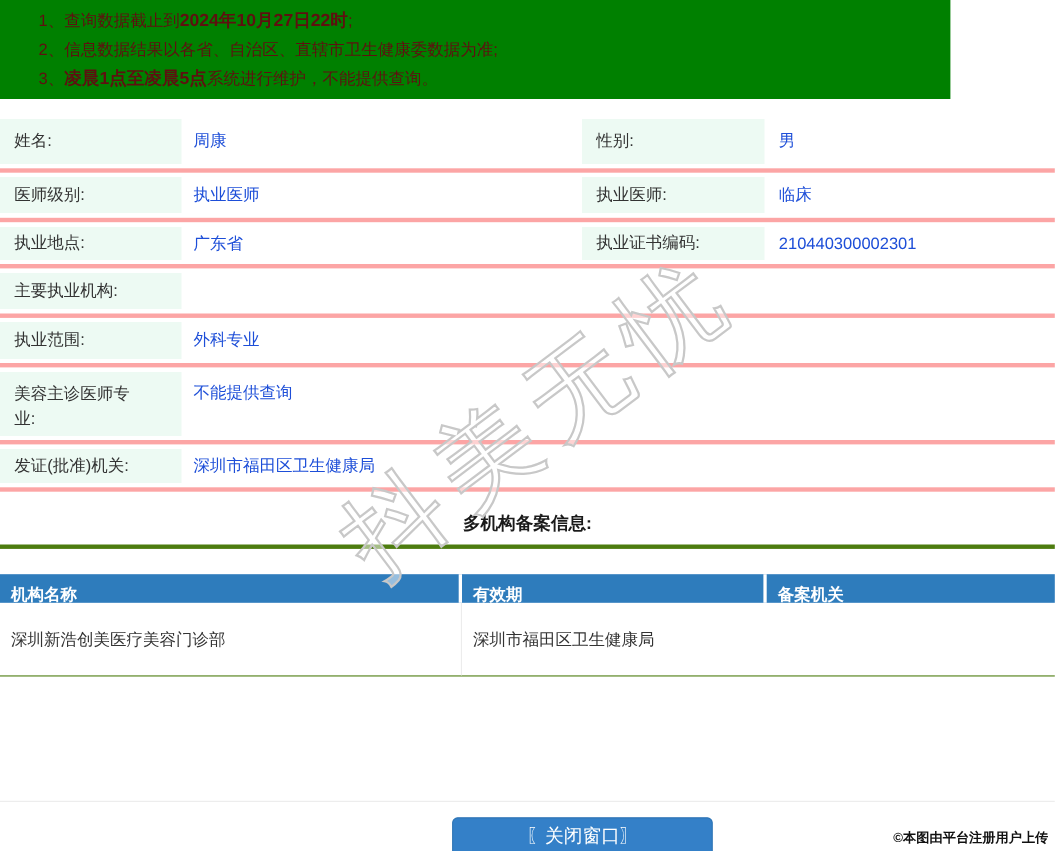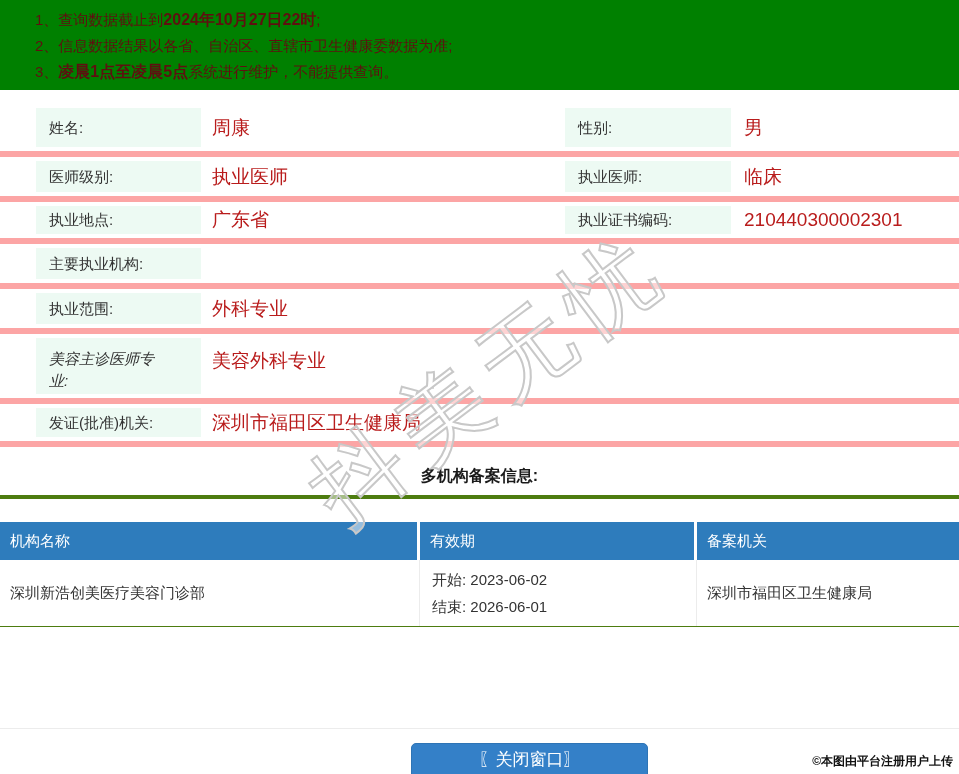--- a/index.html
+++ b/index.html
@@ -1,48 +1,48 @@
 <!DOCTYPE html>
 <html><head>
 <meta charset="utf-8">
 <style>
   html,body{margin:0;padding:0;background:#fff;}
   body{width:959px;height:774px;overflow:hidden;position:relative;
        font-family:"Liberation Sans","DejaVu Sans",sans-serif;color:#333;}
   .page{position:relative;width:959px;height:774px;overflow:hidden;background:#fff;}
 
   
-  .banner{width:959px;height:90px;background:#008000;box-sizing:border-box;
+  .banner{width:864px;height:90px;background:#008000;box-sizing:border-box;
           padding:7px 0 15px 35px;}
   .bline{font-size:15px;line-height:26px;color:#5e1010;white-space:nowrap;}
   .bline b{font-size:16px;}
 
   
   .info-table{margin-top:14px;width:959px;}
-  .irow{display:flex;border-bottom:6px solid #fca5a5;box-sizing:border-box;padding-left:36px;}
+  .irow{display:flex;border-bottom:4px solid #fca5a5;box-sizing:border-box;}
   .lbl{flex:none;width:165px;box-sizing:border-box;background:#edfaf3;
        background-clip:content-box;padding:4px 0;display:flex;align-items:center;}
   .lbl.l2{width:166px;}
   .lbl > span{margin-left:13px;width:118px;line-height:22px;font-size:15px;color:#333;}
   .lbl.l2 > span{width:135px;}
-  .val{flex:1;display:flex;align-items:center;padding-left:11px;font-size:19px;color:#b91c1c;}
+  .val{flex:1;display:flex;align-items:center;padding-left:11px;font-size:15px;color:#1d4ed8;}
   .val.half{flex:none;width:364px;box-sizing:border-box;}
   .val.v2{padding-left:13px;}
-  .irow.tall .lbl{align-items:flex-start;font-style:italic;}
+  .irow.tall .lbl{align-items:flex-start;}
   .irow.tall .lbl > span{margin-top:10px;}
   .irow.tall .val{align-items:flex-start;padding-top:14px;}
 
   
   .section{height:52px;box-sizing:border-box;border-bottom:4px solid #4d7c0f;
            text-align:center;padding-top:19px;}
   .section span{font-weight:bold;font-size:16px;color:#1a1a1a;}
 
   
   .org-table{margin-top:23px;width:959px;}
-  .org-header{display:flex;height:38px;background:#2e7cbc;}
+  .org-header{display:flex;height:26px;background:#2e7cbc;font-weight:bold;}
   .oh{box-sizing:border-box;color:#fff;font-size:15px;line-height:38px;padding-left:10px;}
   .oh1{width:420px;border-right:3px solid #fff;}
   .oh2{width:277px;border-right:3px solid #fff;}
   .oh3{flex:1;}
   .org-row{display:flex;min-height:66px;border-bottom:1px solid #4d7c0f;}
   .oc{box-sizing:border-box;font-size:15px;color:#333;}
   .oc1{width:420px;border-right:1px solid #ececec;display:flex;align-items:center;padding-left:10px;}
   .oc2{width:277px;border-right:1px solid #ececec;display:flex;flex-direction:column;
        justify-content:center;line-height:27px;padding-left:12px;}
   .oc3{flex:1;display:flex;align-items:center;padding-left:10px;}
@@ -118,21 +118,21 @@
       <div class="lbl">
           <span>执业范围:</span>
         </div>
       <div class="val">外科专业</div>
     </div>
 
     <div class="irow tall" style="min-height:70px">
       <div class="lbl">
           <span>美容主诊医师专业:</span>
         </div>
-      <div class="val">美容外科专业</div>
+      <div class="val">不能提供查询</div>
     </div>
 
     <div class="irow" style="min-height:43px">
       <div class="lbl">
           <span>发证(批准)机关:</span>
         </div>
       <div class="val">深圳市福田区卫生健康局</div>
     </div>
 
   </div>
@@ -142,24 +142,20 @@
   </div>
 
   <div class="org-table">
     <div class="org-header">
       <div class="oh oh1">机构名称</div>
       <div class="oh oh2">有效期</div>
       <div class="oh oh3">备案机关</div>
     </div>
     <div class="org-row">
       <div class="oc oc1">深圳新浩创美医疗美容门诊部</div>
-      <div class="oc oc2">
-        <div>开始: 2023-06-02</div>
-        <div>结束: 2026-06-01</div>
-      </div>
       <div class="oc oc3">深圳市福田区卫生健康局</div>
     </div>
   </div>
 
   <div class="bottom-rule"></div>
 
   <button class="close-btn">〖关闭窗口〗</button>
 
   <div class="credit">©本图由平台注册用户上传</div>
 

